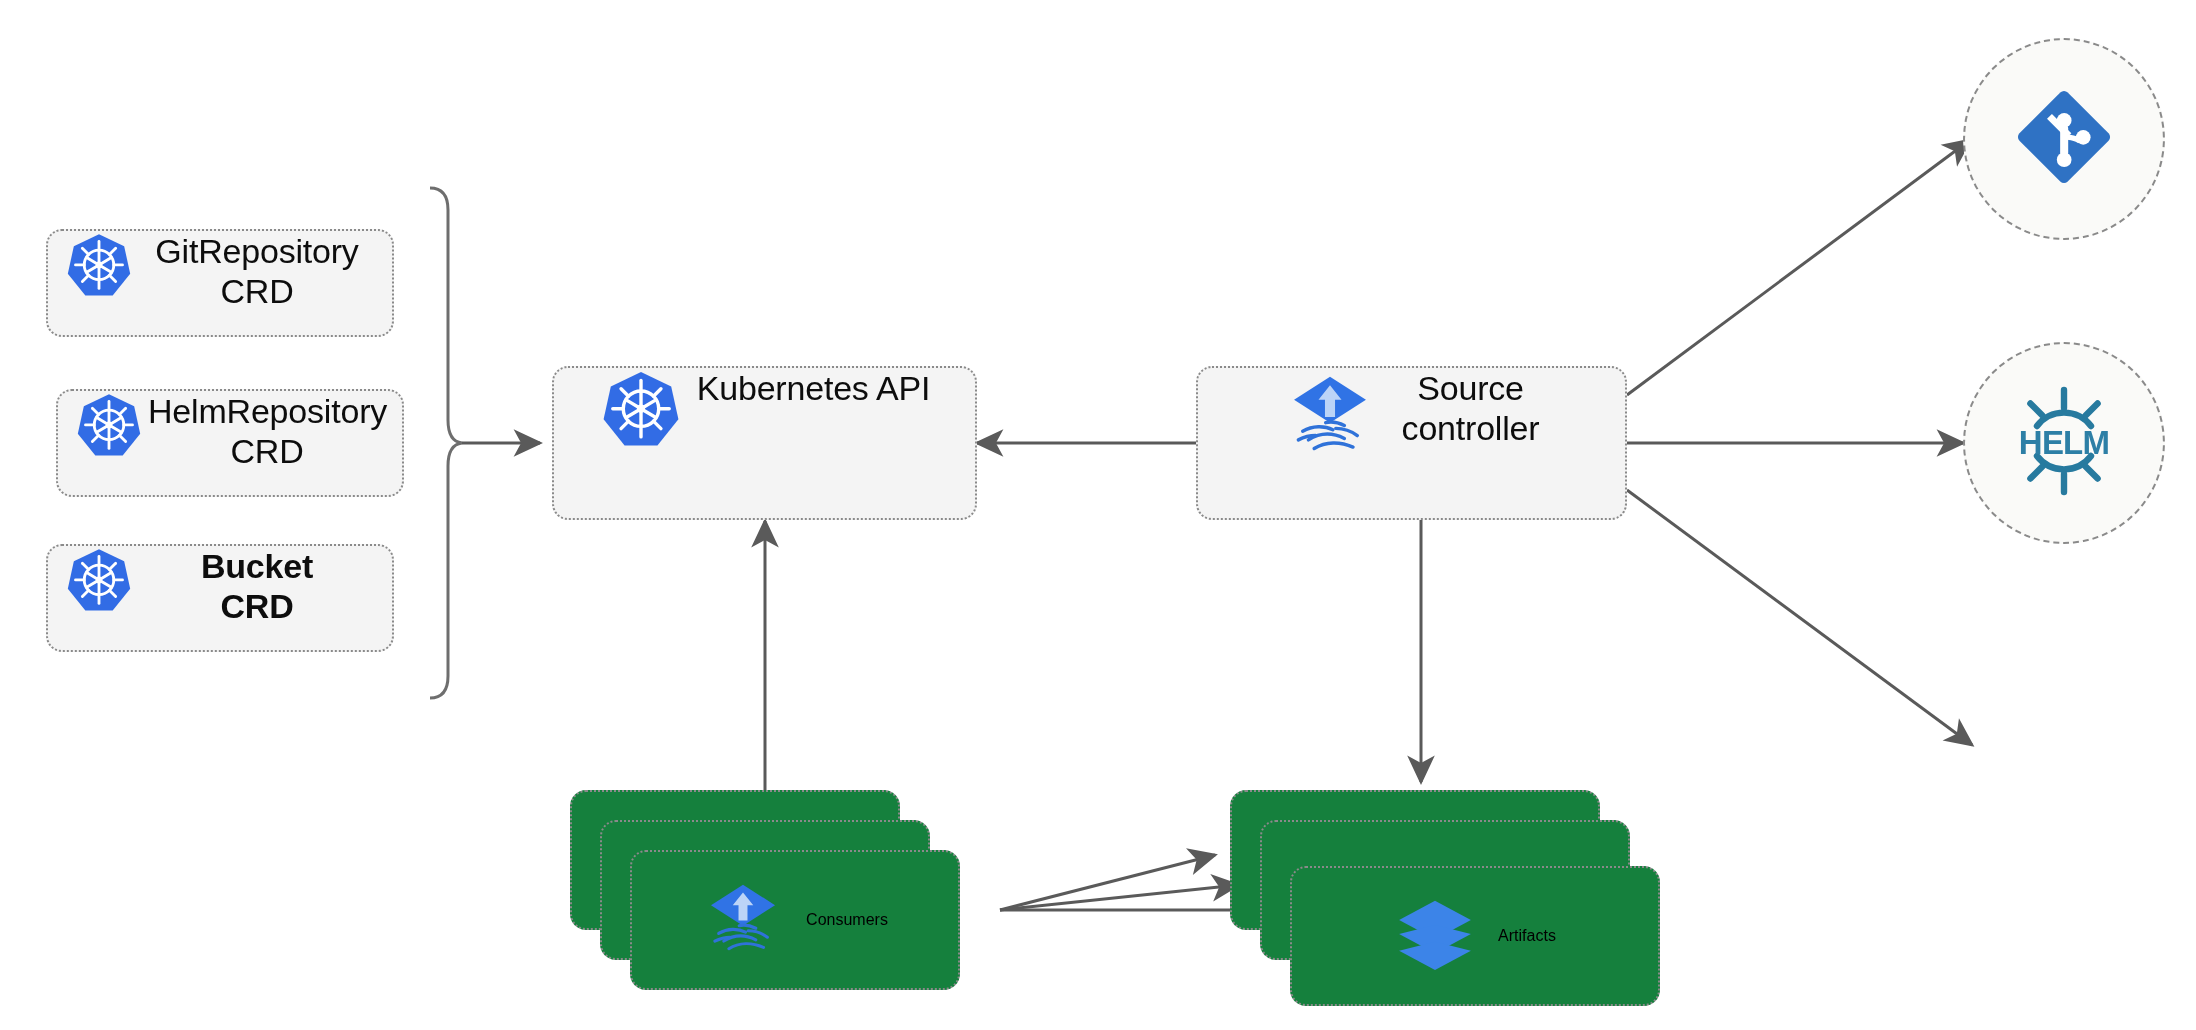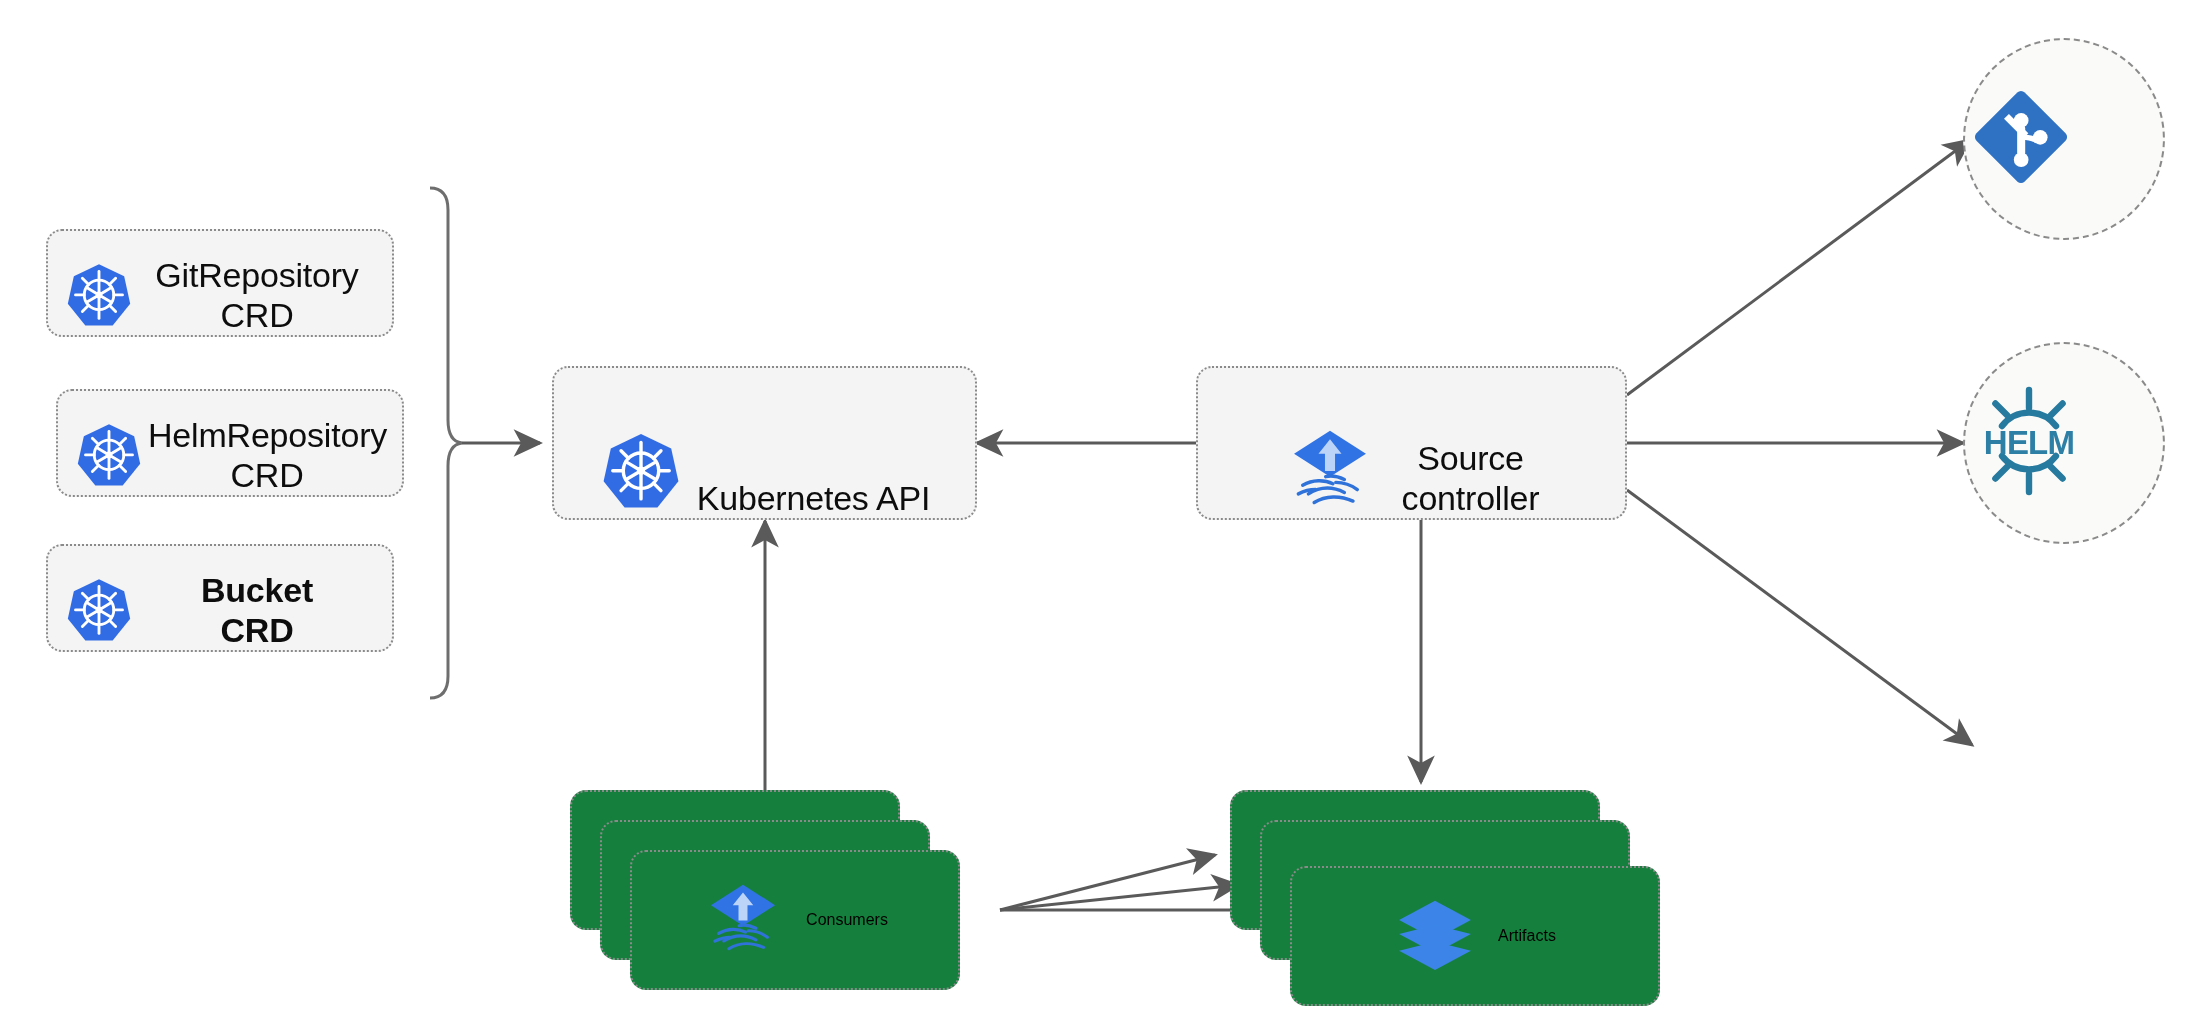--- a/index.html
+++ b/index.html
@@ -26,21 +26,21 @@
     pointer-events: none;
   }
   .node {
     position: absolute;
     box-sizing: border-box;
     background: #f4f4f4;
     border: 2.5px dotted #8a8a8a;
     border-radius: 16px;
     display: flex;
     flex-direction: row;
-    align-items: flex-end;
+    align-items: flex-start;
     justify-content: center;
     gap: 14px;
   }
   .node .label {
     font-size: 34px;
     color: #0d0d0d;
     line-height: 1.18;
     text-align: center;
     white-space: pre-line;
     letter-spacing: -0.2px;
@@ -76,20 +76,21 @@
     gap: 22px;
   }
   .circle-node {
     position: absolute;
     box-sizing: border-box;
     border: 2.5px dashed #8a8a8a;
     border-radius: 50%;
     background: #fafaf8;
     display: flex;
     align-items: center;
+    justify-content: center;
   }
 </style>
 </head>
 <body>
 
 <div id="canvas">
 
   <svg id="edges" viewBox="0 0 2196 1030" xmlns="http://www.w3.org/2000/svg">
     <defs>
       <marker id="ah" markerWidth="11" markerHeight="11" refX="9.4" refY="5.5" orient="auto" markerUnits="strokeWidth">

